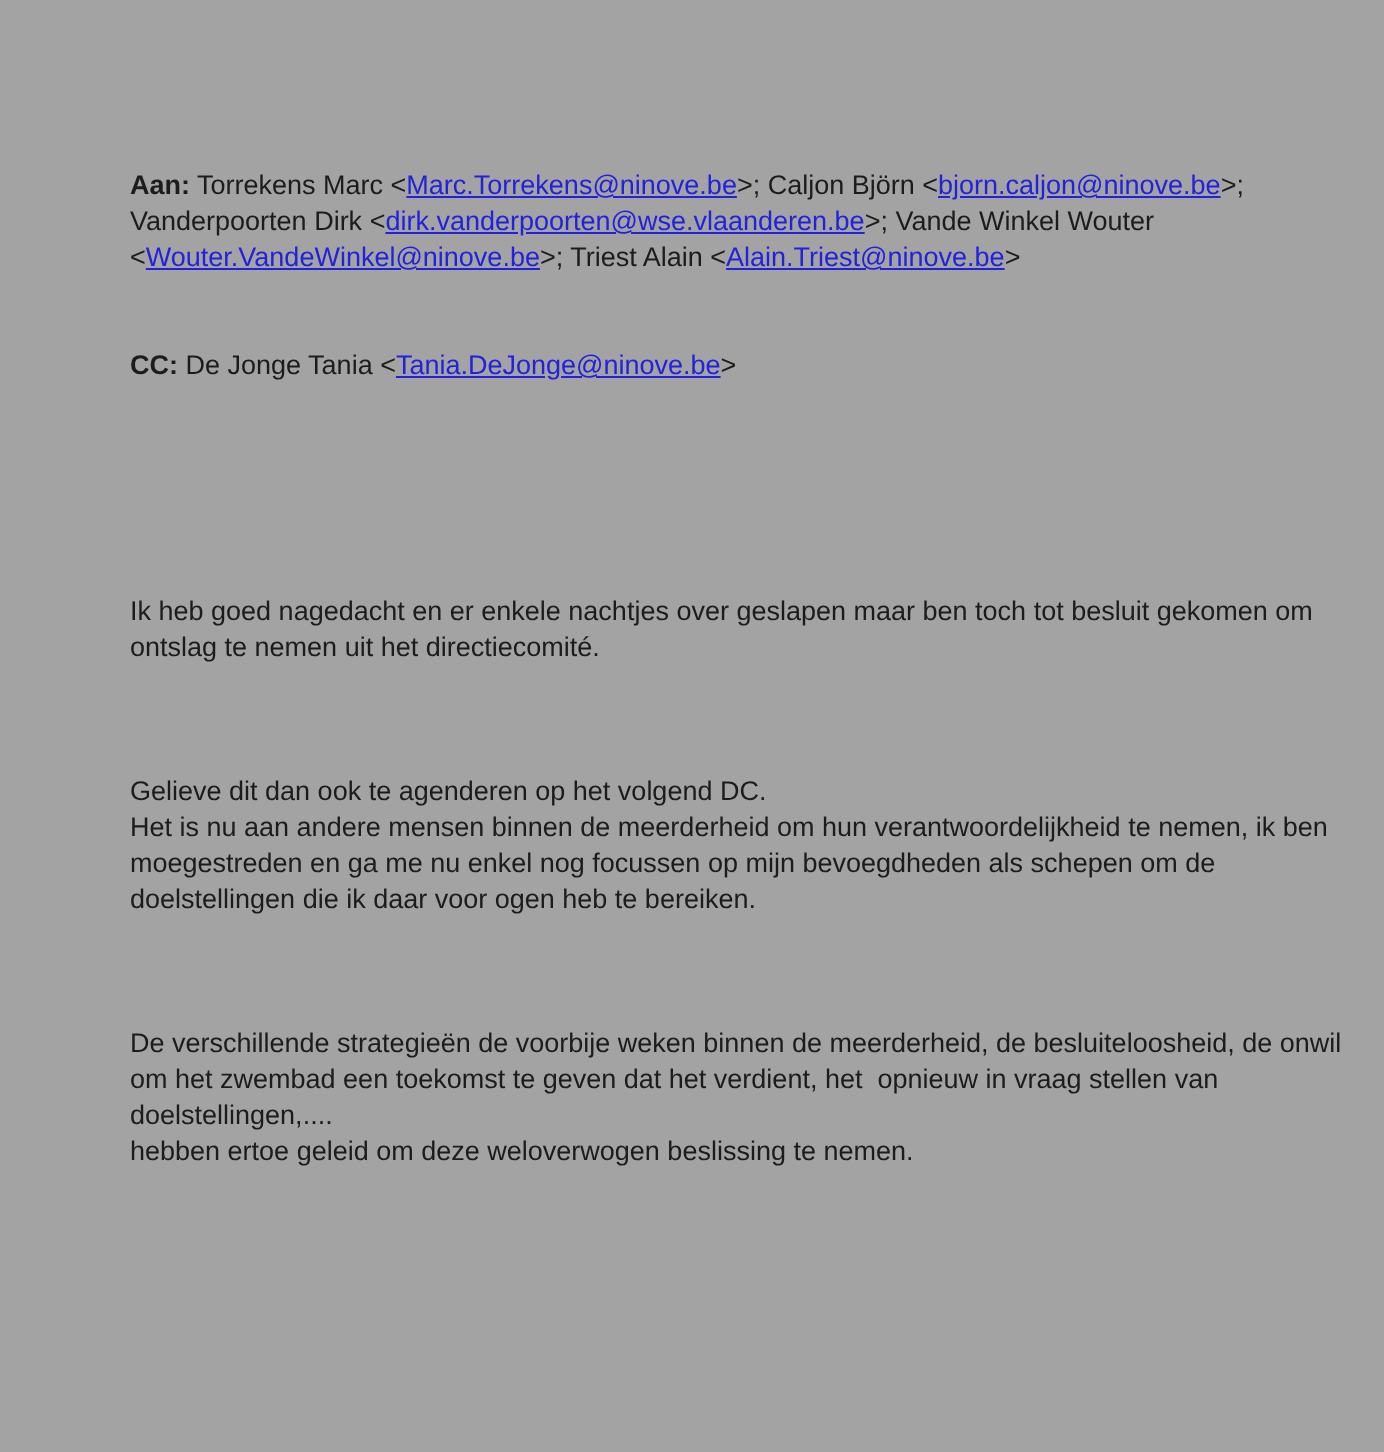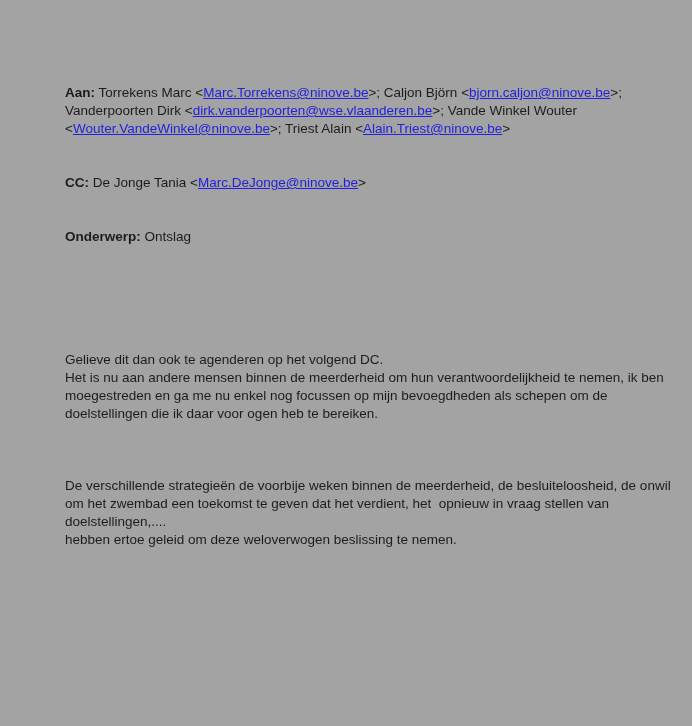--- a/index.html
+++ b/index.html
@@ -35,24 +35,24 @@
   }
 </style>
 </head>
 <body>
 
 <div class="page">
   <div class="content">
 
     <div class="hdr-block">
       <p><b>Aan:</b><span> Torrekens Marc &lt;</span><a class="lnk">Marc.Torrekens@ninove.be</a><span>&gt;; Caljon Björn &lt;</span><a class="lnk">bjorn.caljon@ninove.be</a><span>&gt;; Vanderpoorten Dirk &lt;</span><a class="lnk">dirk.vanderpoorten@wse.vlaanderen.be</a><span>&gt;; Vande Winkel Wouter &lt;</span><a class="lnk">Wouter.VandeWinkel@ninove.be</a><span>&gt;; Triest Alain &lt;</span><a class="lnk">Alain.Triest@ninove.be</a><span>&gt;</span></p>
-      <p><b>CC:</b><span> De Jonge Tania &lt;</span><a class="lnk">Marc.DeJonge@ninove.be</a><span>&gt;</span></p>
-      <p><b>Onderwerp:</b><span> Ontslag</span></p>
+      <p><b>CC:</b><span> De Jonge Tania &lt;</span><a class="lnk">Tania.DeJonge@ninove.be</a><span>&gt;</span></p>
     </div>
 
+    <p>Ik heb goed nagedacht en er enkele nachtjes over geslapen maar ben toch tot besluit gekomen om ontslag te nemen uit het directiecomité.</p>
     <p>Gelieve dit dan ook te agenderen op het volgend DC.
 Het is nu aan andere mensen binnen de meerderheid om hun verantwoordelijkheid te nemen, ik ben moegestreden en ga me nu enkel nog focussen op mijn bevoegdheden als schepen om de doelstellingen die ik daar voor ogen heb te bereiken.</p>
     <p>De verschillende strategieën de voorbije weken binnen de meerderheid, de besluiteloosheid, de onwil om het zwembad een toekomst te geven dat het verdient, het  opnieuw in vraag stellen van doelstellingen,....
 hebben ertoe geleid om deze weloverwogen beslissing te nemen.</p>
     
     
     
     
     
 

